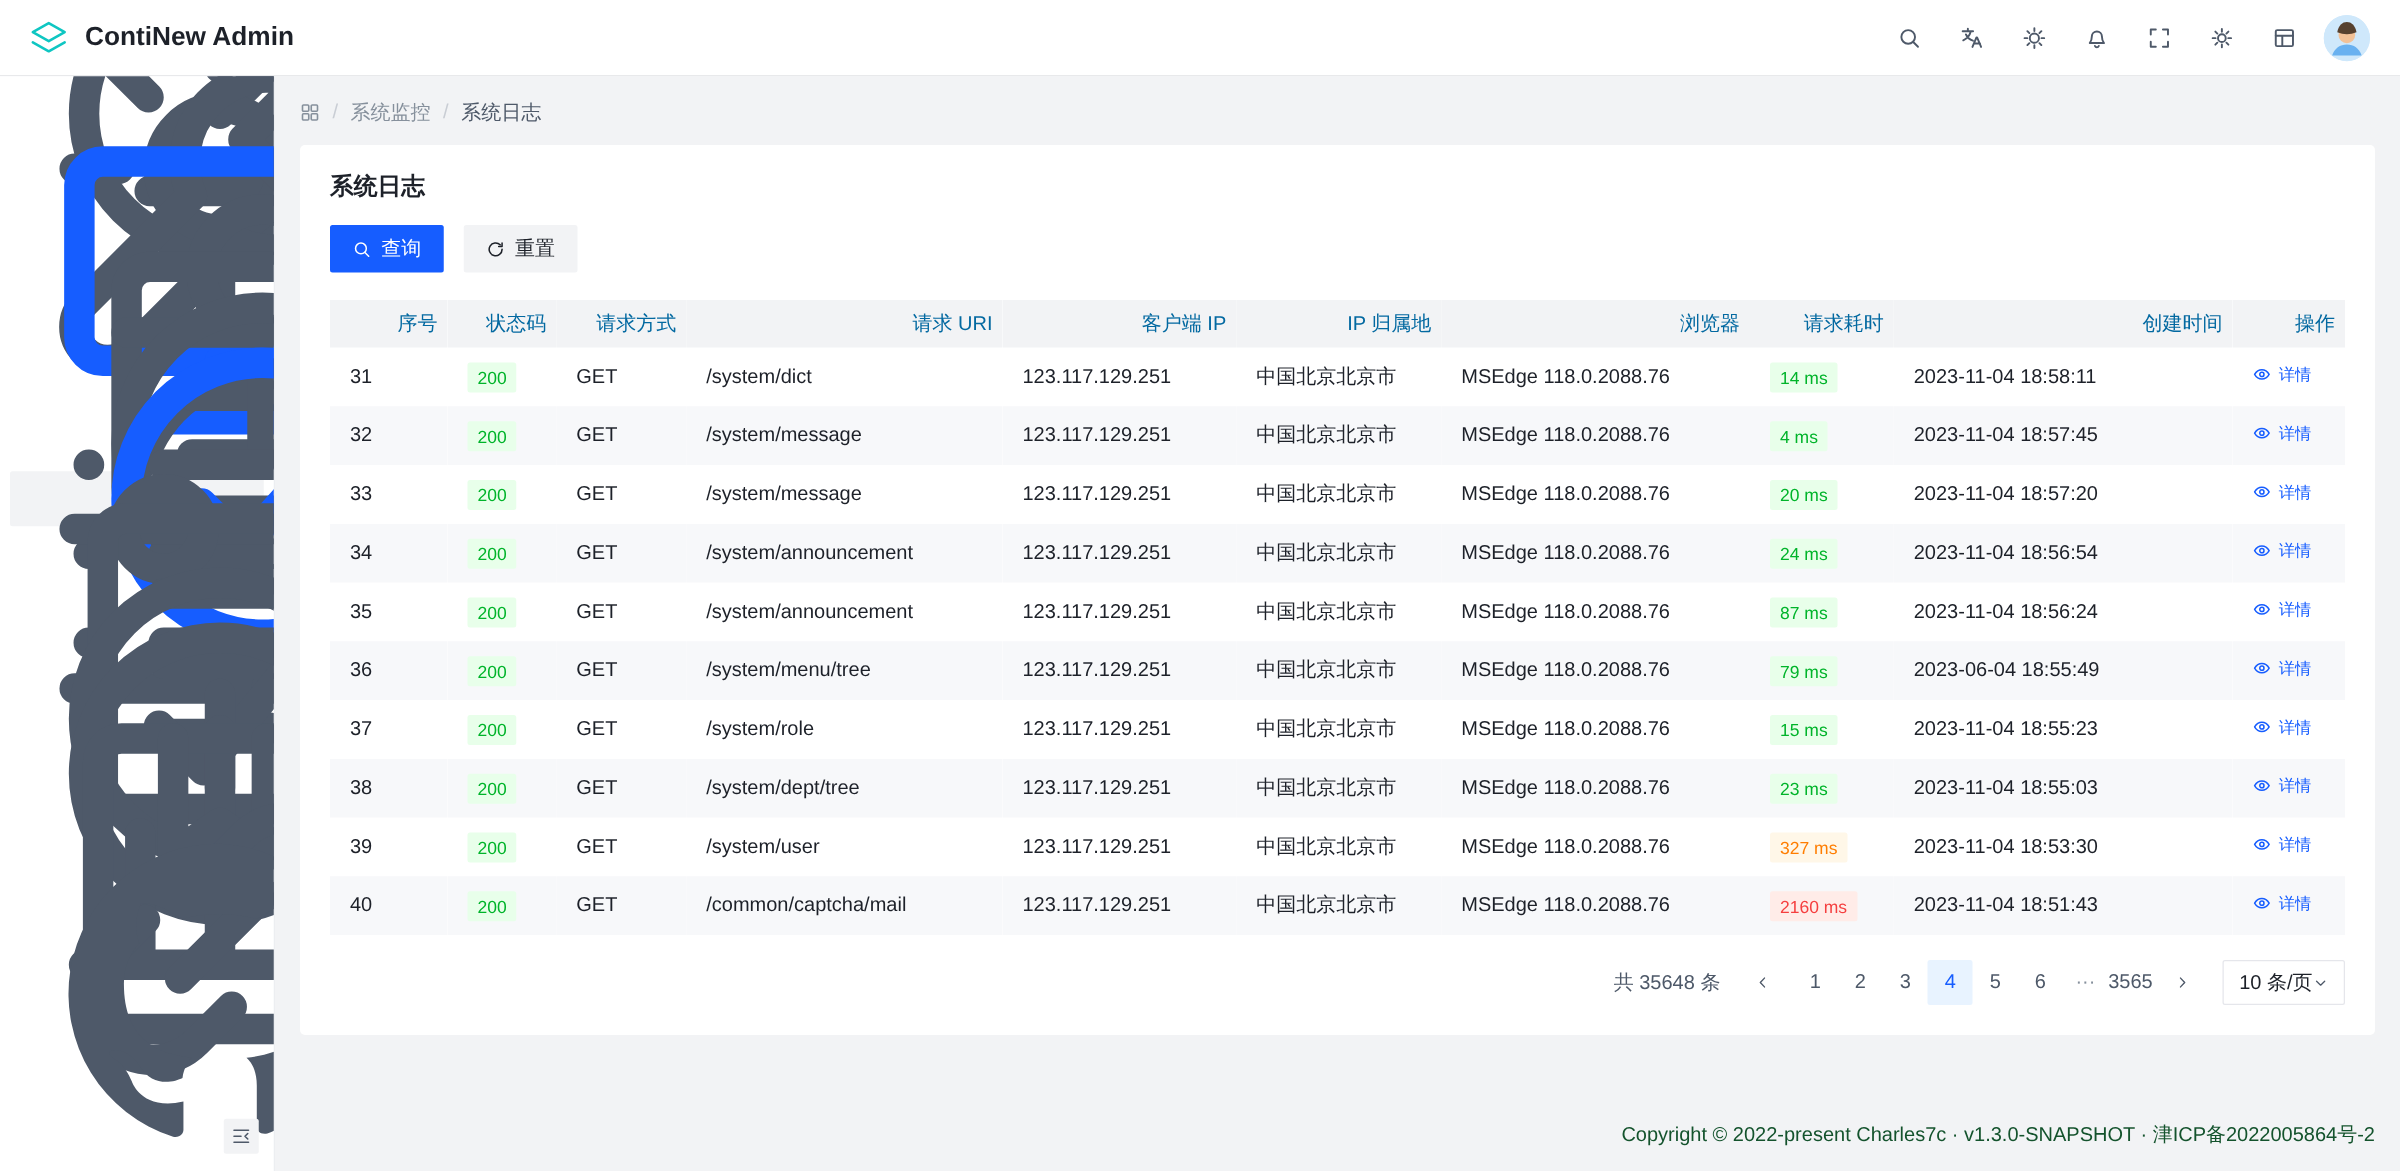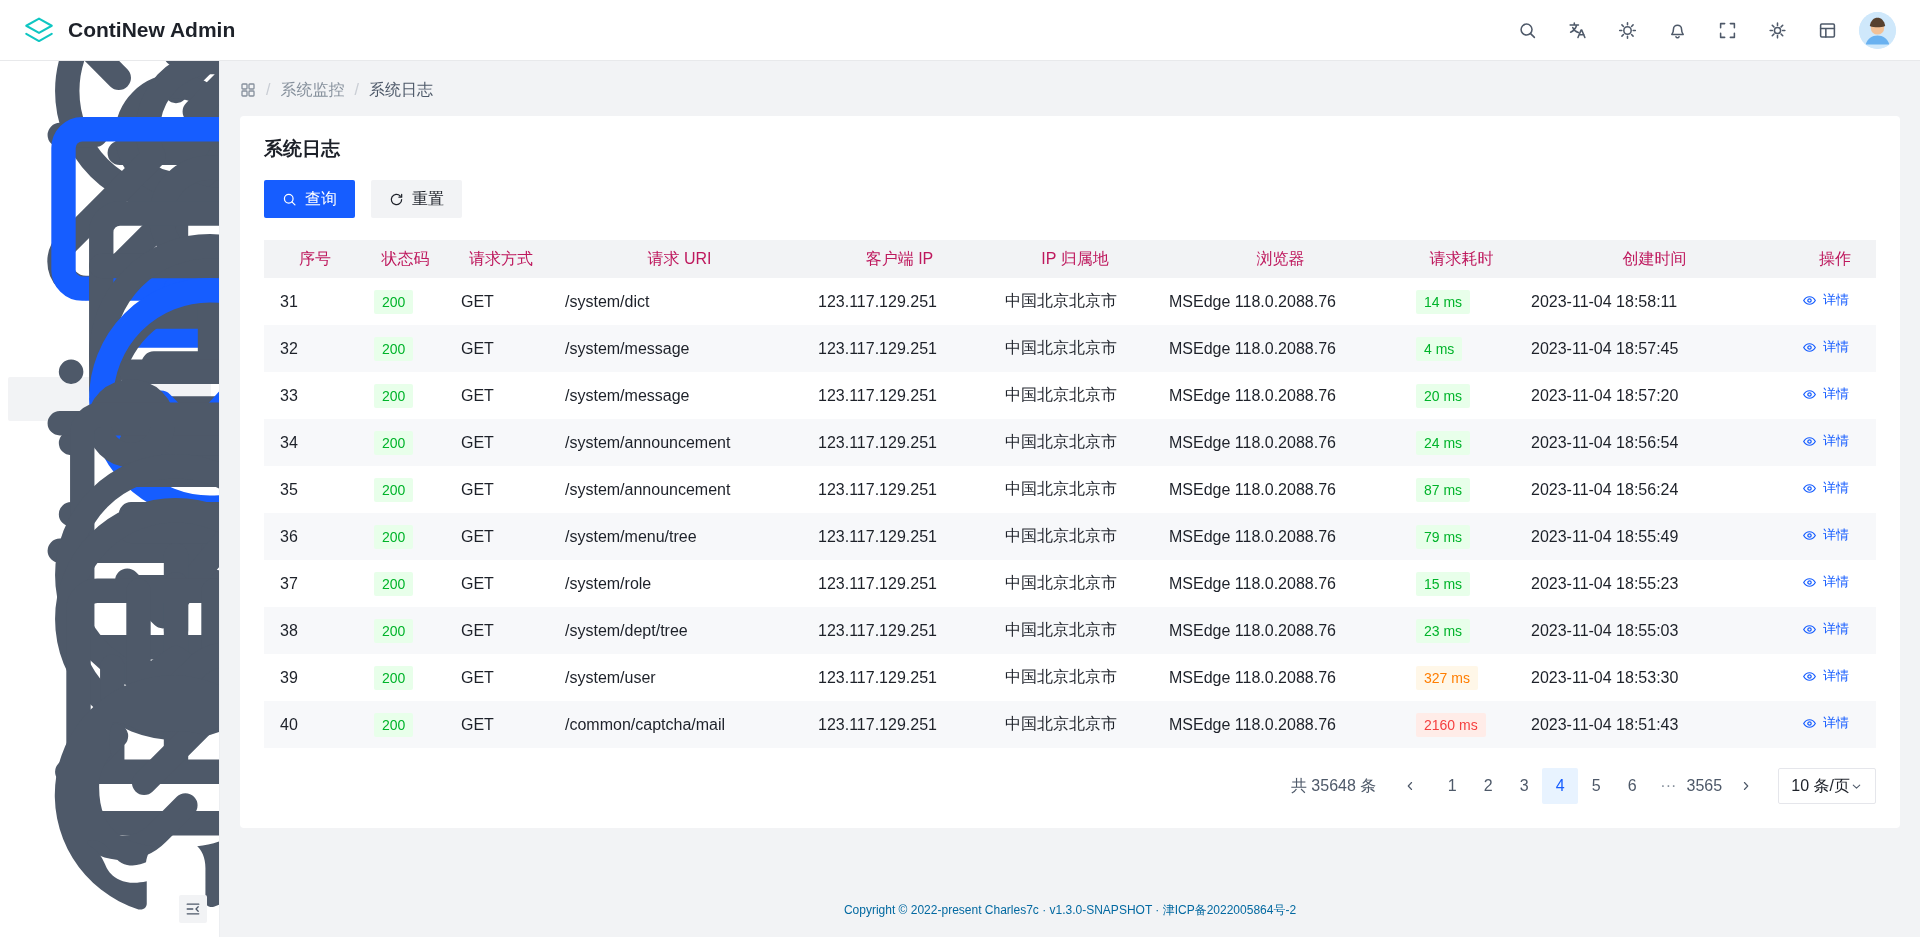--- a/index.html
+++ b/index.html
@@ -57,21 +57,21 @@
   .date-range .ph{flex:1;text-align:left}
   .date-range .rsep{color:var(--text3)}
   .date-range .ic{width:16px;height:16px;color:#4e5969}
   .btn{height:38px;display:inline-flex;align-items:center;gap:8px;padding:0 18px;border:none;
     border-radius:2px;font-size:16px;cursor:pointer}
   .btn .ic{width:15px;height:15px}
   .btn-primary{background:var(--accent);color:#fff}
   .btn-plain{background:var(--fill);color:var(--text)}
 
   table.log-table{width:100%;border-collapse:collapse;table-layout:fixed;font-size:16px}
-  .log-table th{background:#f2f3f5;height:38px;text-align:center;font-weight:500;color:#be185d;
+  .log-table th{background:#f2f3f5;height:38px;text-align:right;font-weight:500;color:#0369a1;
     padding:0 8px 0 16px;white-space:nowrap;overflow:hidden}
   .log-table td{height:47px;padding:0 8px 0 16px;color:#1d2129;white-space:nowrap;overflow:hidden}
   .log-table tbody tr:nth-child(even){background:#f7f8fa}
   .badge{display:inline-block;min-width:30px;text-align:center;padding:2px 8px;border-radius:2px;
     font-size:14px;line-height:20px}
   .badge.success{background:#e8ffea;color:#00b42a}
   .badge.warning{background:#fff7e8;color:#ff7d00}
   .badge.danger{background:#ffece8;color:#f53f3f}
   .detail-link{display:inline-flex;align-items:center;gap:6px;color:var(--accent);cursor:pointer;font-size:13px}
   .detail-link .ic{width:15px;height:15px}
@@ -82,21 +82,21 @@
   .page-btn{min-width:36px;height:36px;border:none;background:transparent;border-radius:2px;
     display:inline-flex;align-items:center;justify-content:center;color:#4e5969;font-size:16px;cursor:pointer}
   .page-btn.active{background:#e8f3ff;color:var(--accent);font-weight:500}
   .page-btn.ellipsis{color:#86909c}
   .page-btn .ic{width:14px;height:14px}
   .page-size{height:36px;margin-left:8px;display:inline-flex;align-items:center;gap:0;
     padding:0 12px;border:1px solid var(--border);border-radius:2px;background:#fff;
     color:#1d2129;font-size:16px;cursor:pointer}
   .page-size .ic{width:13px;height:13px;color:#4e5969}
 
-  .footer{margin-top:auto;padding:16px 0 18px;text-align:center;color:#0369a1;font-size:12px}
+  .footer{margin-top:auto;padding:16px 0 18px;text-align:right;color:#14532d;font-size:16px}
 
   .ic{display:inline-flex;align-items:center;justify-content:center;flex:none}
   .ic svg{width:100%;height:100%;display:block}
 </style>
 </head>
 <body>
 
 <div class="app">
 
   <header class="header">
@@ -510,21 +510,21 @@
               </tr>
               <tr>
                 <td>36</td>
                 <td><span class="badge success">200</span></td>
                 <td>GET</td>
                 <td>/system/menu/tree</td>
                 <td>123.117.129.251</td>
                 <td>中国北京北京市</td>
                 <td>MSEdge 118.0.2088.76</td>
                 <td><span class="badge success">79 ms</span></td>
-                <td>2023-11-04 18:55:49</td>
+                <td>2023-06-04 18:55:49</td>
                 <td><a class="detail-link">
                     <span class="ic">
                       <svg viewBox="0 0 16 16" fill="none" stroke="currentColor" stroke-width="1.3" stroke-linecap="round" stroke-linejoin="round">
                         <path d="M1.8 8s2.3-4 6.2-4 6.2 4 6.2 4-2.3 4-6.2 4S1.8 8 1.8 8z"></path>
                         <circle cx="8" cy="8" r="1.8"></circle>
                       </svg>
                     </span>
                     <span>详情</span>
                   </a></td>
               </tr>

